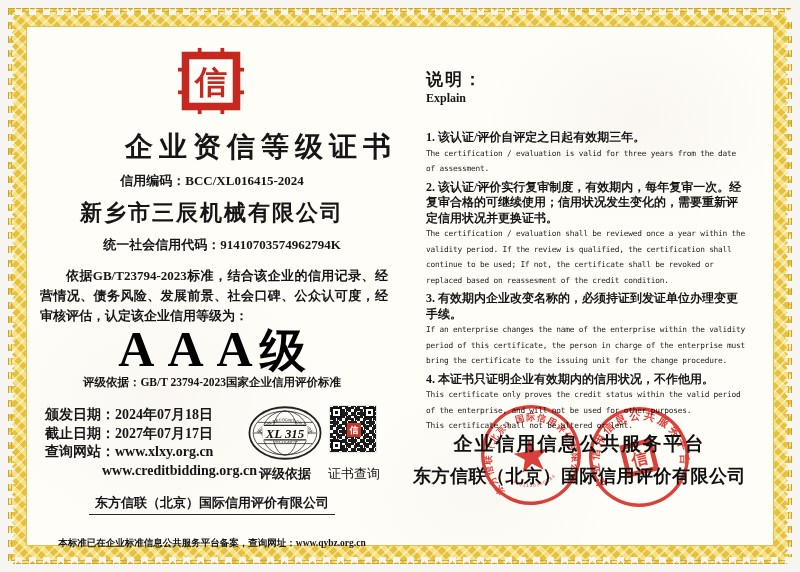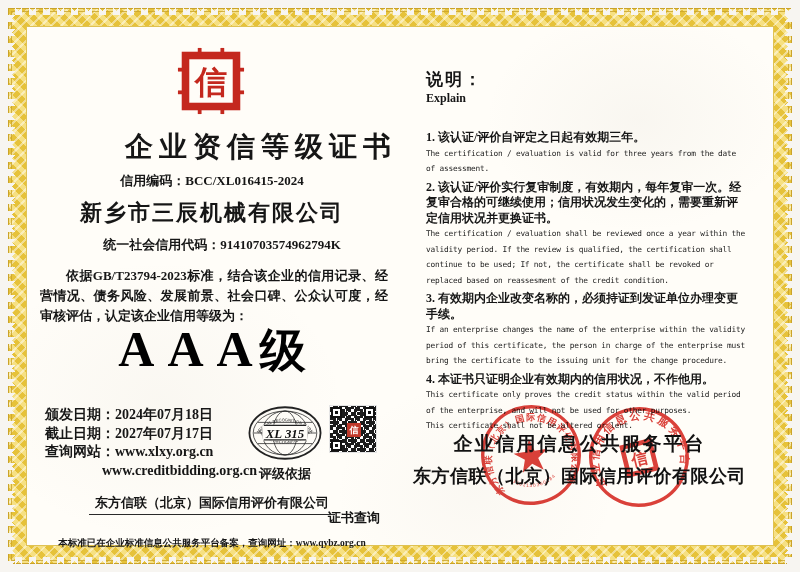--- a/index.html
+++ b/index.html
@@ -57,21 +57,21 @@
   .xl-label { left:209px; top:438px; width:98px; text-align:center; font-size:13px; font-weight:bold; }
   .qr { left:302px; top:378px; width:48px; height:48px; border:1px solid #e5e5e5; position:absolute;
     background:
       repeating-conic-gradient(#1c1c1c 0 25%, transparent 0 50%) 0 0/6px 6px,
       repeating-conic-gradient(#1c1c1c 0 25%, transparent 0 50%) 3px 1px/9px 9px, #fff; }
   .qr .finder { position:absolute; width:11px; height:11px; border:2px solid #111; background:#fff; }
   .qr .finder::after { content:""; position:absolute; inset:2px; background:#111; }
   .qr .f-tl { top:1px; left:1px; } .qr .f-tr { top:1px; right:1px; } .qr .f-bl { bottom:1px; left:1px; }
   .qr .qr-logo { position:absolute; left:17px; top:17px; width:14px; height:14px; background:#c0392b; color:#fff;
     font-size:9px; font-weight:bold; text-align:center; line-height:14px; }
-  .qr-label { left:278px; top:438px; width:98px; text-align:center; font-size:13px; font-weight:bold;margin-top:44px; }
+  .qr-label { left:278px; top:438px; width:98px; text-align:center; font-size:13px; font-weight:normal; }
   .issuer-wrap { left:0; top:466px; width:370px; text-align:center; }
   .issuer { display:inline-block; font-size:13px; font-weight:bold; border-bottom:1.5px solid #2a2a2a; padding:0 6px 2px; }
   .footnote { left:0; top:484px; width:370px; text-align:center; font-size:9.5px; font-weight:bold;margin-top:26px; }
 
   
   .right-col { left:375px; top:0; width:352px; height:100%; }
   .ex-title { position:absolute; left:24px; top:41px; font-size:17px; font-weight:bold; letter-spacing:2px; }
   .ex-sub { position:absolute; left:24px; top:64px; font-size:12px; font-weight:bold; }
   .ex-body { position:absolute; left:24px; top:84px; width:322px;margin-top:16px; }
   .ex-cn { font-size:12px; font-weight:bold; line-height:15.5px; margin-top:3px; }
@@ -123,20 +123,21 @@
     <div class="abs uscc">
       <span>统一社会信用代码：</span><span>91410703574962794K</span>
     </div>
 
     <p class="abs basis">依据GB/T23794-2023标准，结合该企业的信用记录、经营情况、债务风险、发展前景、社会口碑、公众认可度，经审核评估，认定该企业信用等级为：</p>
 
     <div class="abs rating">
       <span class="aaa">AAA</span><span class="lvl">级</span>
     </div>
 
+    <div class="abs rating-basis">评级依据：GB/T 23794-2023国家企业信用评价标准</div>
 
     <div class="abs dates">
       <div><span>颁发日期：</span><span>2024年07月18日</span></div>
       <div><span>截止日期：</span><span>2027年07月17日</span></div>
       <div><span>查询网站：</span><span>www.xlxy.org.cn</span></div>
       <div class="l4">www.creditbidding.org.cn</div>
     </div>
 
     <div class="abs xl-mark">
       <svg viewBox="0 0 100 74" aria-hidden="true">

